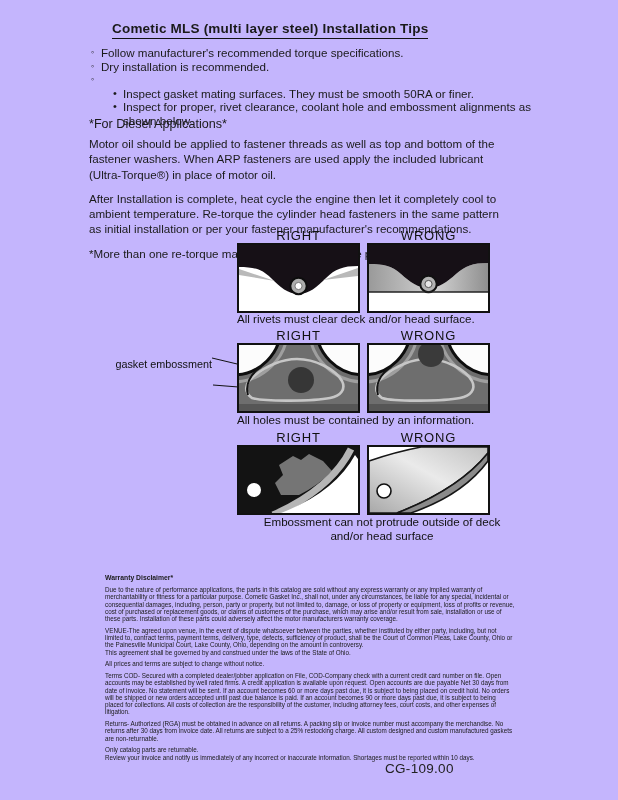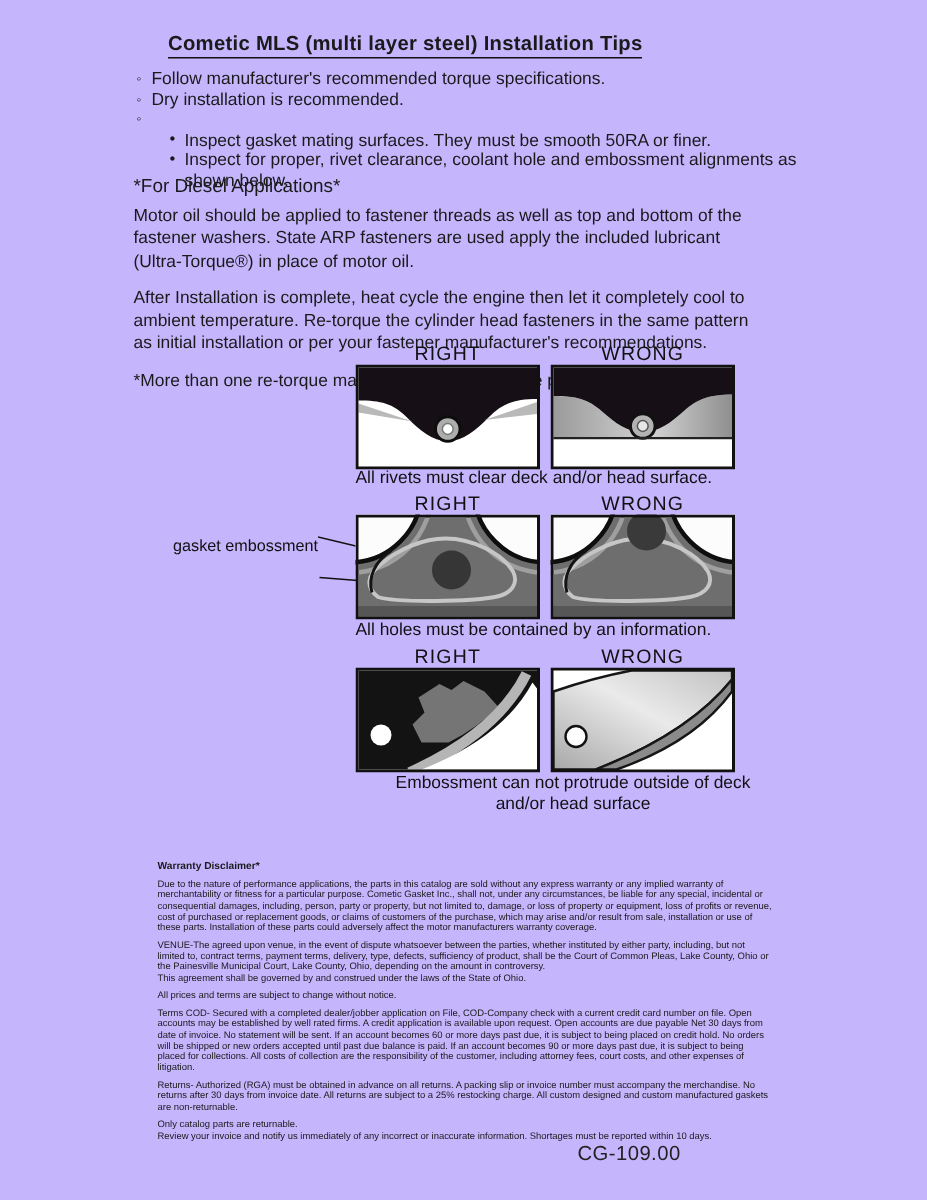--- a/index.html
+++ b/index.html
@@ -57,21 +57,21 @@
       <span>Inspect gasket mating surfaces.  They must be smooth 50RA or finer.</span>
     </div>
     <div class="brow lvl2">
       <span class="mk">•</span>
       <span>Inspect for proper, rivet clearance, coolant hole and embossment alignments as shown below.</span>
     </div>
   </div>
 
   <div class="diesel">
     <h2>*For Diesel Applications*</h2>
-    <p>Motor oil should be applied to fastener threads as well as top and bottom of the fastener washers. State ARP fasteners are used apply the included lubricant (Ultra-Torque®) in place of motor oil.</p>
+    <p>Motor oil should be applied to fastener threads as well as top and bottom of the fastener washers. When ARP fasteners are used apply the included lubricant (Ultra-Torque®) in place of motor oil.</p>
     <p>After Installation is complete, heat cycle the engine then let it completely cool to ambient temperature. Re-torque the cylinder head fasteners in the same pattern as initial installation or per your fastener manufacturer's recommendations.</p>
     <p>*More than one re-torque may be required to achieve proper fastener stretch*</p>
   </div>
 
   <div class="dlabel" style="left:237px;top:228px;">RIGHT</div>
   <div class="dlabel" style="left:367px;top:228px;">WRONG</div>
 
   <div class="panel" style="left:237px;top:243px;">
     <svg viewBox="0 0 123 70">
       <rect x="1" y="1" width="121" height="68" fill="#ffffff"></rect>

